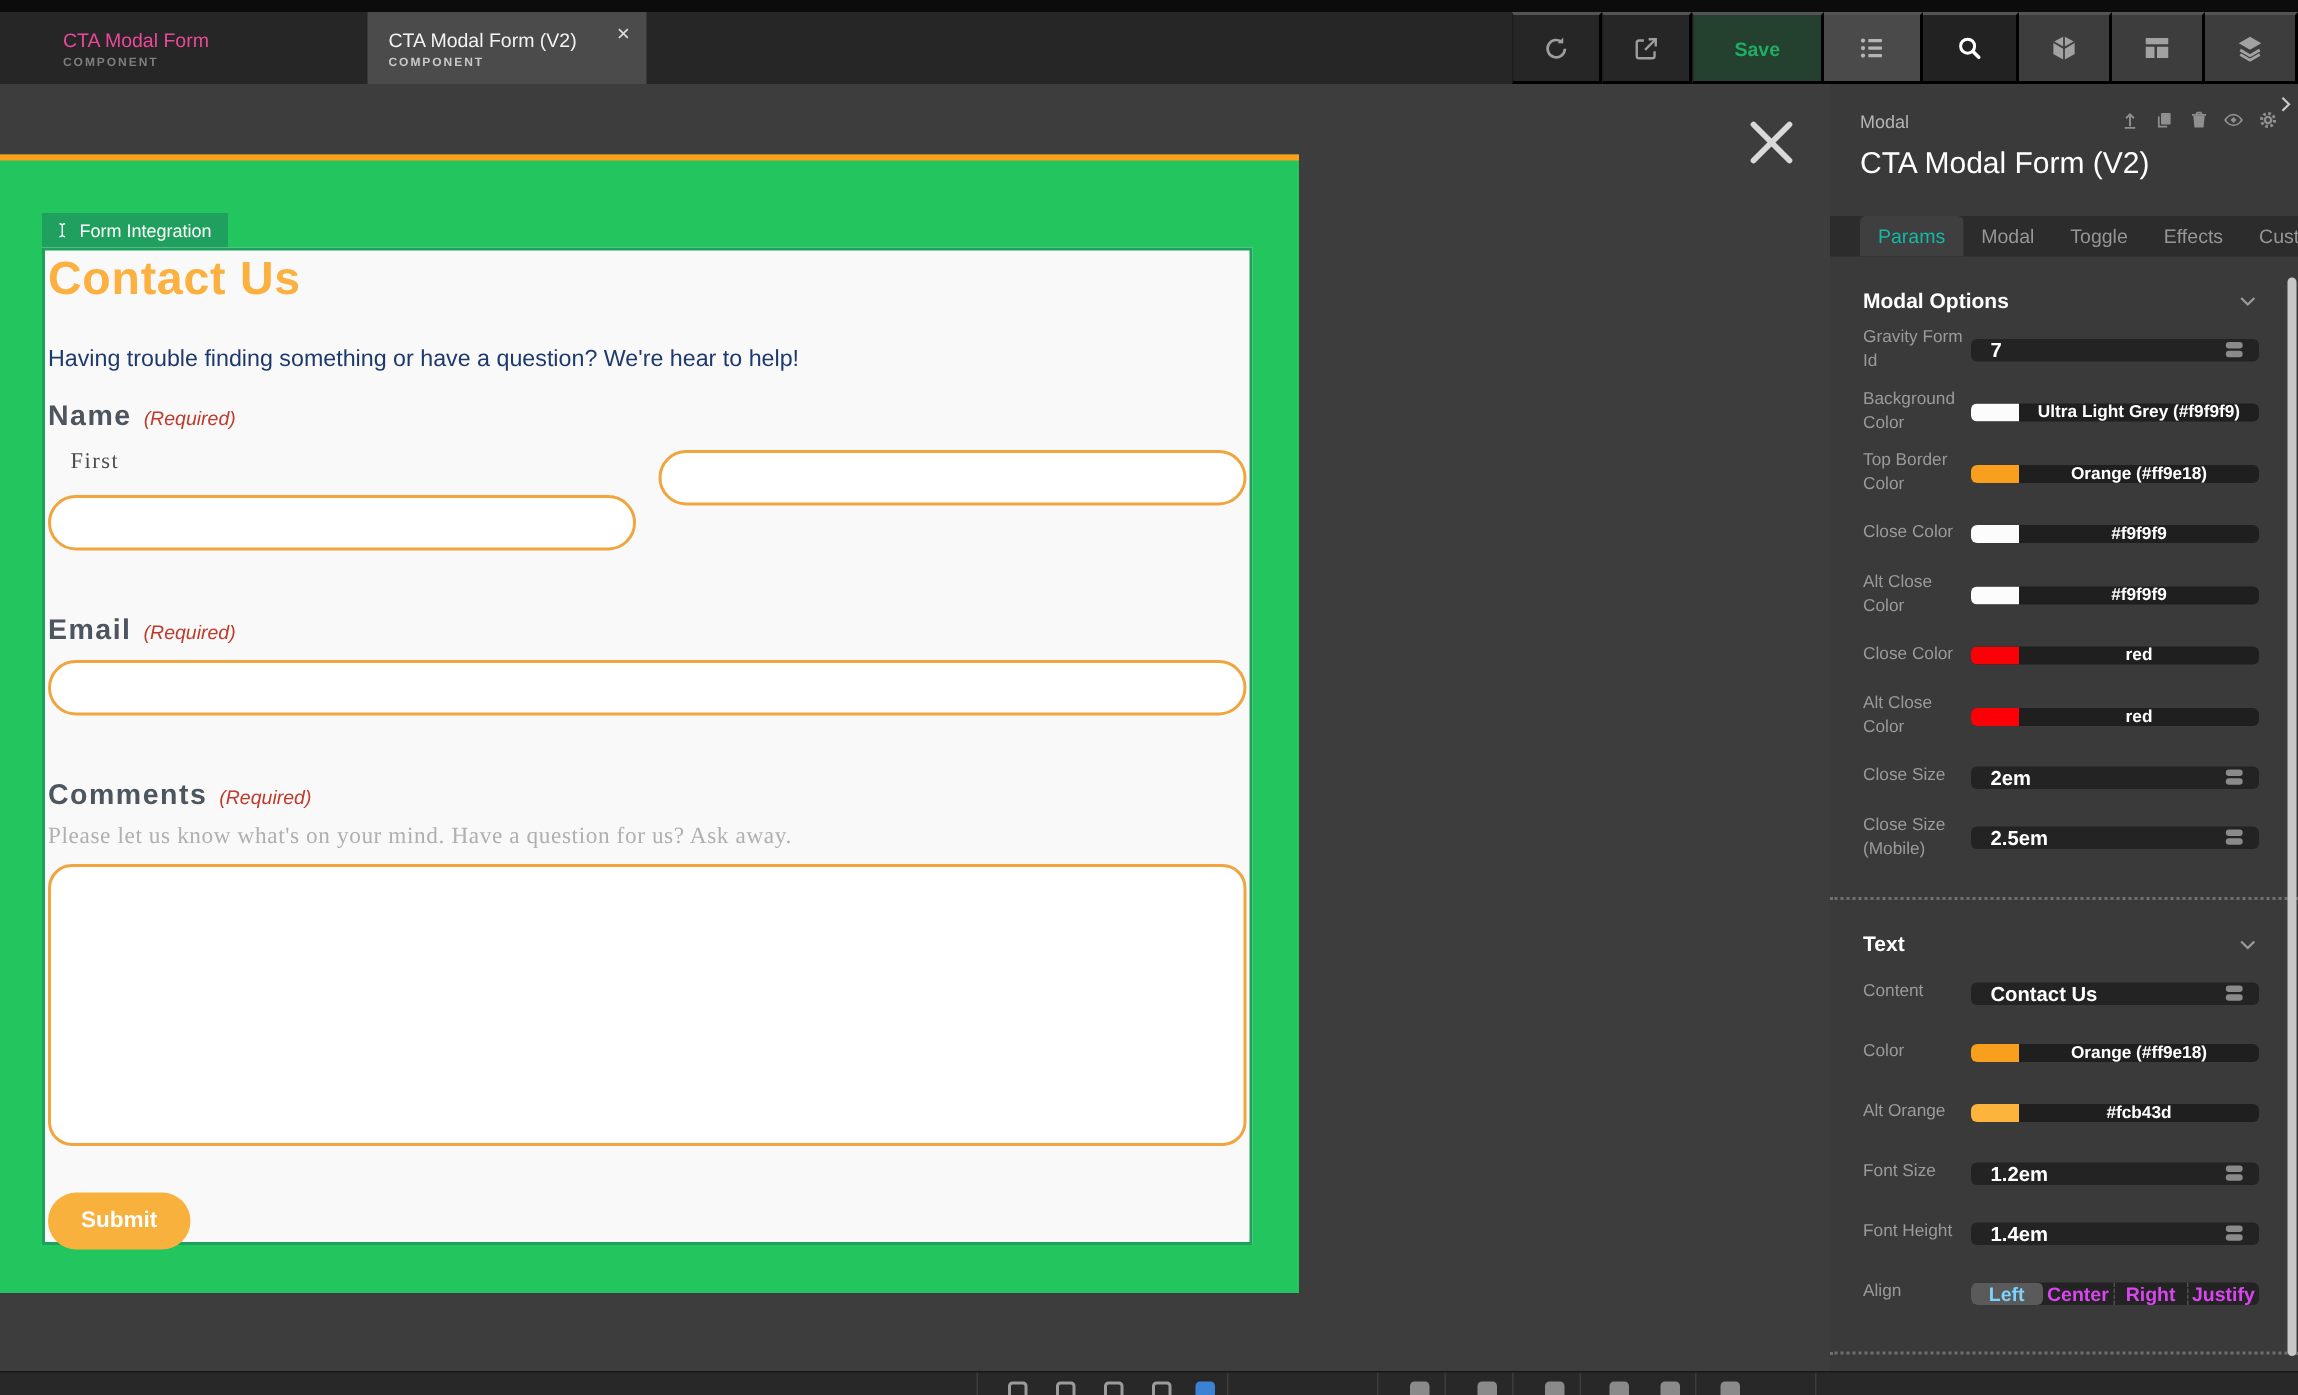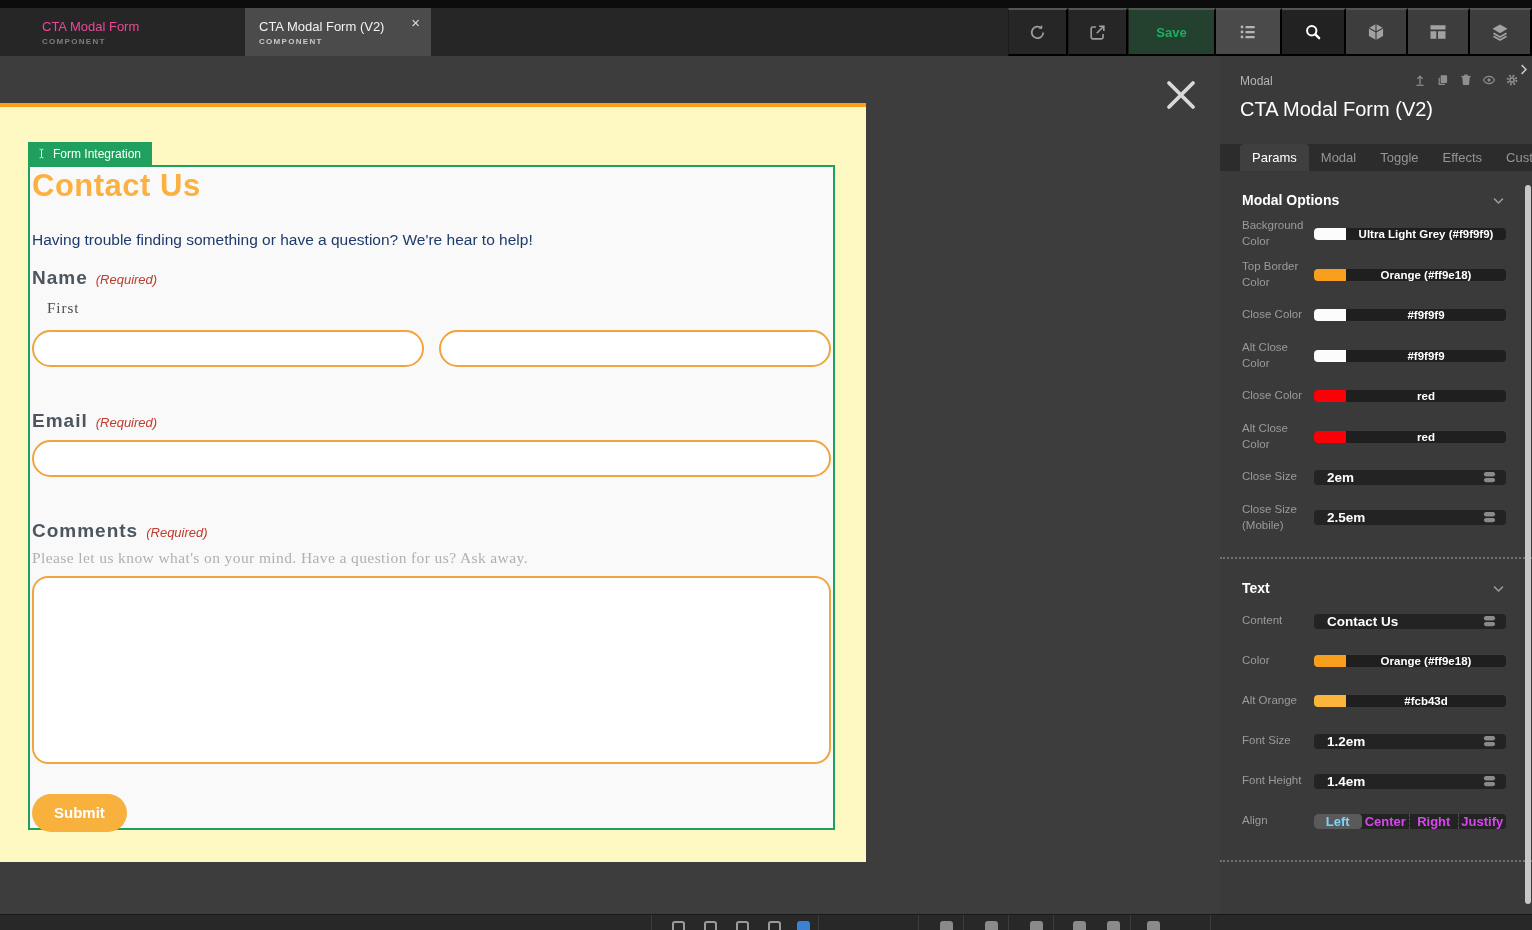--- a/index.html
+++ b/index.html
@@ -21,49 +21,49 @@
   .toolbar { display:flex; height:48px; }
   .tbtn { width:60px; height:48px; display:flex; align-items:center; justify-content:center; background:#262626; border-left:1px solid #1c1c1c; color:#9e9e9e; cursor:pointer; }
   .tbtn.save { width:88px; background:#24402f; color:#1fad63; font-weight:bold; font-size:13px; }
   .tbtn.list { width:66px; background:#4a4a4a; border-left:none; color:#b5b5b5; }
   .tbtn.search { width:64px; background:#222; color:#fff; border-left:none; }
   .tool-group { display:flex; background:#3d3d3d; }
   .tool-group .tbtn { background:transparent; border-left:none; width:62px; color:#a2a2a2; }
 
   
   .canvas { position:absolute; left:0; top:56px; width:1220px; height:858px; background:#3d3d3d; overflow:hidden; }
-  .modal-preview { position:absolute; left:0; top:47px; width:866px; height:759px; background:#fef9c3; border-top:4px solid #ff9e18; }
+  .modal-preview { position:absolute; left:0; top:47px; width:866px; height:759px; background:#22c55e; border-top:4px solid #ff9e18; }
   .component-tag { position:absolute; left:28px; top:35px; height:23px; background:#1fa05e; color:#fff; font-size:12px; display:flex; align-items:center; gap:5px; padding:0 11px 0 7px; }
   .form-outline { position:absolute; left:28px; top:58px; width:807px; height:665px; border:2px solid #1fa05e; background:#f9f9f9; padding:0 2px; }
   .form-heading { font-size:31px; font-weight:bold; color:#fbb040; letter-spacing:.5px; margin-top:1px; line-height:1.15; }
   .form-intro { margin-top:27px; font-size:15.5px; color:#1e3a6d; }
   .flabel-row { margin-top:18px; display:flex; align-items:baseline; }
   .flabel-row.gap-lg { margin-top:43px; }
   .flabel { font-size:19px; font-weight:bold; color:#4d565e; letter-spacing:1px; }
   .freq { font-size:13px; font-style:italic; color:#bf3b2c; margin-left:8px; }
-  .name-cols { display:flex; gap:15px; margin-top:11px;align-items:flex-end; }
+  .name-cols { display:flex; gap:15px; margin-top:11px; }
   .name-cols .col { flex:1; }
   .sublabel { font-family:"Liberation Serif", serif; font-size:15px; color:#4c4c4c; letter-spacing:1px; display:block; margin:0 0 13px 15px; }
   .finput { width:100%; height:37px; border:2px solid #f0a53e; border-radius:19px; background:#fff; outline:none; padding:0 14px; font-size:15px; color:#333; }
   .finput.mt { margin-top:8px; }
   .fhelp { margin-top:7px; font-family:"Liberation Serif", serif; font-size:15.5px; letter-spacing:.4px; color:#b0b0b0; }
   .ftextarea { margin-top:9px; width:100%; height:188px; border:2px solid #f0a53e; border-radius:16px; background:#fff; outline:none; padding:10px 14px; font-size:15px; resize:none; font-family:"Liberation Sans", sans-serif; }
   .submit-btn { margin-top:26px; height:38px; padding:0 22px; background:#f7b13c; border:none; border-radius:19px; color:#fff; font-weight:bold; font-size:15px; cursor:pointer; font-family:"Liberation Sans", sans-serif; }
   .modal-close { position:absolute; left:1163px; top:21px; width:36px; height:36px; background:none; border:none; color:#d9d9d9; cursor:pointer; }
 
   
   .panel { position:absolute; left:1220px; top:56px; width:312px; height:874px; background:#3a3a3a; }
   .panel-head { padding:18px 20px 0; position:relative; }
   .breadcrumb { font-size:12px; color:#b5b5b5; }
   .panel-icons { position:absolute; right:13px; top:17px; display:flex; gap:9px; color:#8f8f8f; }
   .panel-icons .pi { width:14px; height:14px; cursor:pointer; }
   .panel-title { font-size:20px; color:#fff; margin-top:10px; font-weight:normal; }
   .panel-tabs { margin-top:23px; height:27px; background:#2c2c2c; display:flex; padding-left:20px; position:relative; overflow:hidden; }
   .ptab { padding:6px 12px 0; font-size:13px; color:#969696; white-space:nowrap; cursor:pointer; }
-  .ptab.active { background:#3f3f3f; color:#ffffff; border-radius:4px 4px 0 0; }
+  .ptab.active { background:#3f3f3f; color:#14b8a6; border-radius:4px 4px 0 0; }
   .ptabs-more { position:absolute; right:1px; top:6px; color:#c9c9c9; width:15px; height:15px; cursor:pointer; }
   .section { padding:21px 26px 0 22px; }
   .section-head { display:flex; justify-content:space-between; align-items:center; }
   .section-title { font-size:14px; font-weight:bold; color:#fff; }
   .chev { width:15px; height:15px; color:#9a9a9a; cursor:pointer; }
   .prow { display:flex; align-items:center; margin-top:10px; min-height:30px; }
   .prow-label { width:72px; flex:none; font-size:11.5px; color:#9a9a9a; line-height:1.35; padding-right:4px; }
   .prow-field { flex:1; height:30px; cursor:pointer; }
   .tf { background:#232323; border-radius:4px; display:flex; align-items:center; padding:0 9px 0 13px; height:100%; }
   .tf .v { font-size:13.5px; font-weight:bold; color:#fff; flex:1; }
@@ -281,20 +281,32 @@
         <section class="section">
           <div class="section-head">
             <span class="section-title">Modal Options</span>
             <span class="chev">
               <svg viewBox="0 0 24 24" width="15" height="15">
                 <path d="M5 9l7 7 7-7" fill="none" stroke="currentColor" stroke-width="2.4"></path>
               </svg>
             </span>
           </div>
           <div class="prow">
+            <div class="prow-label">Gravity Form Id</div>
+            <div class="prow-field tf">
+              <span class="v">7</span>
+              <span class="db">
+                <svg viewBox="0 0 16 16" width="15" height="15">
+                  <rect x="2" y="2.2" width="12" height="4.6" rx="2.3" fill="currentColor"></rect>
+                  <rect x="2" y="8.4" width="12" height="4.6" rx="2.3" fill="currentColor"></rect>
+                </svg>
+              </span>
+            </div>
+          </div>
+          <div class="prow">
             <div class="prow-label">Background Color</div>
             <div class="prow-field cf">
               <span class="sw" style="background:#fcfcfc"></span>
               <span class="cl">Ultra Light Grey (#f9f9f9)</span>
             </div>
           </div>
           <div class="prow">
             <div class="prow-label">Top Border Color</div>
             <div class="prow-field cf">
               <span class="sw" style="background:#f8a01e"></span>

